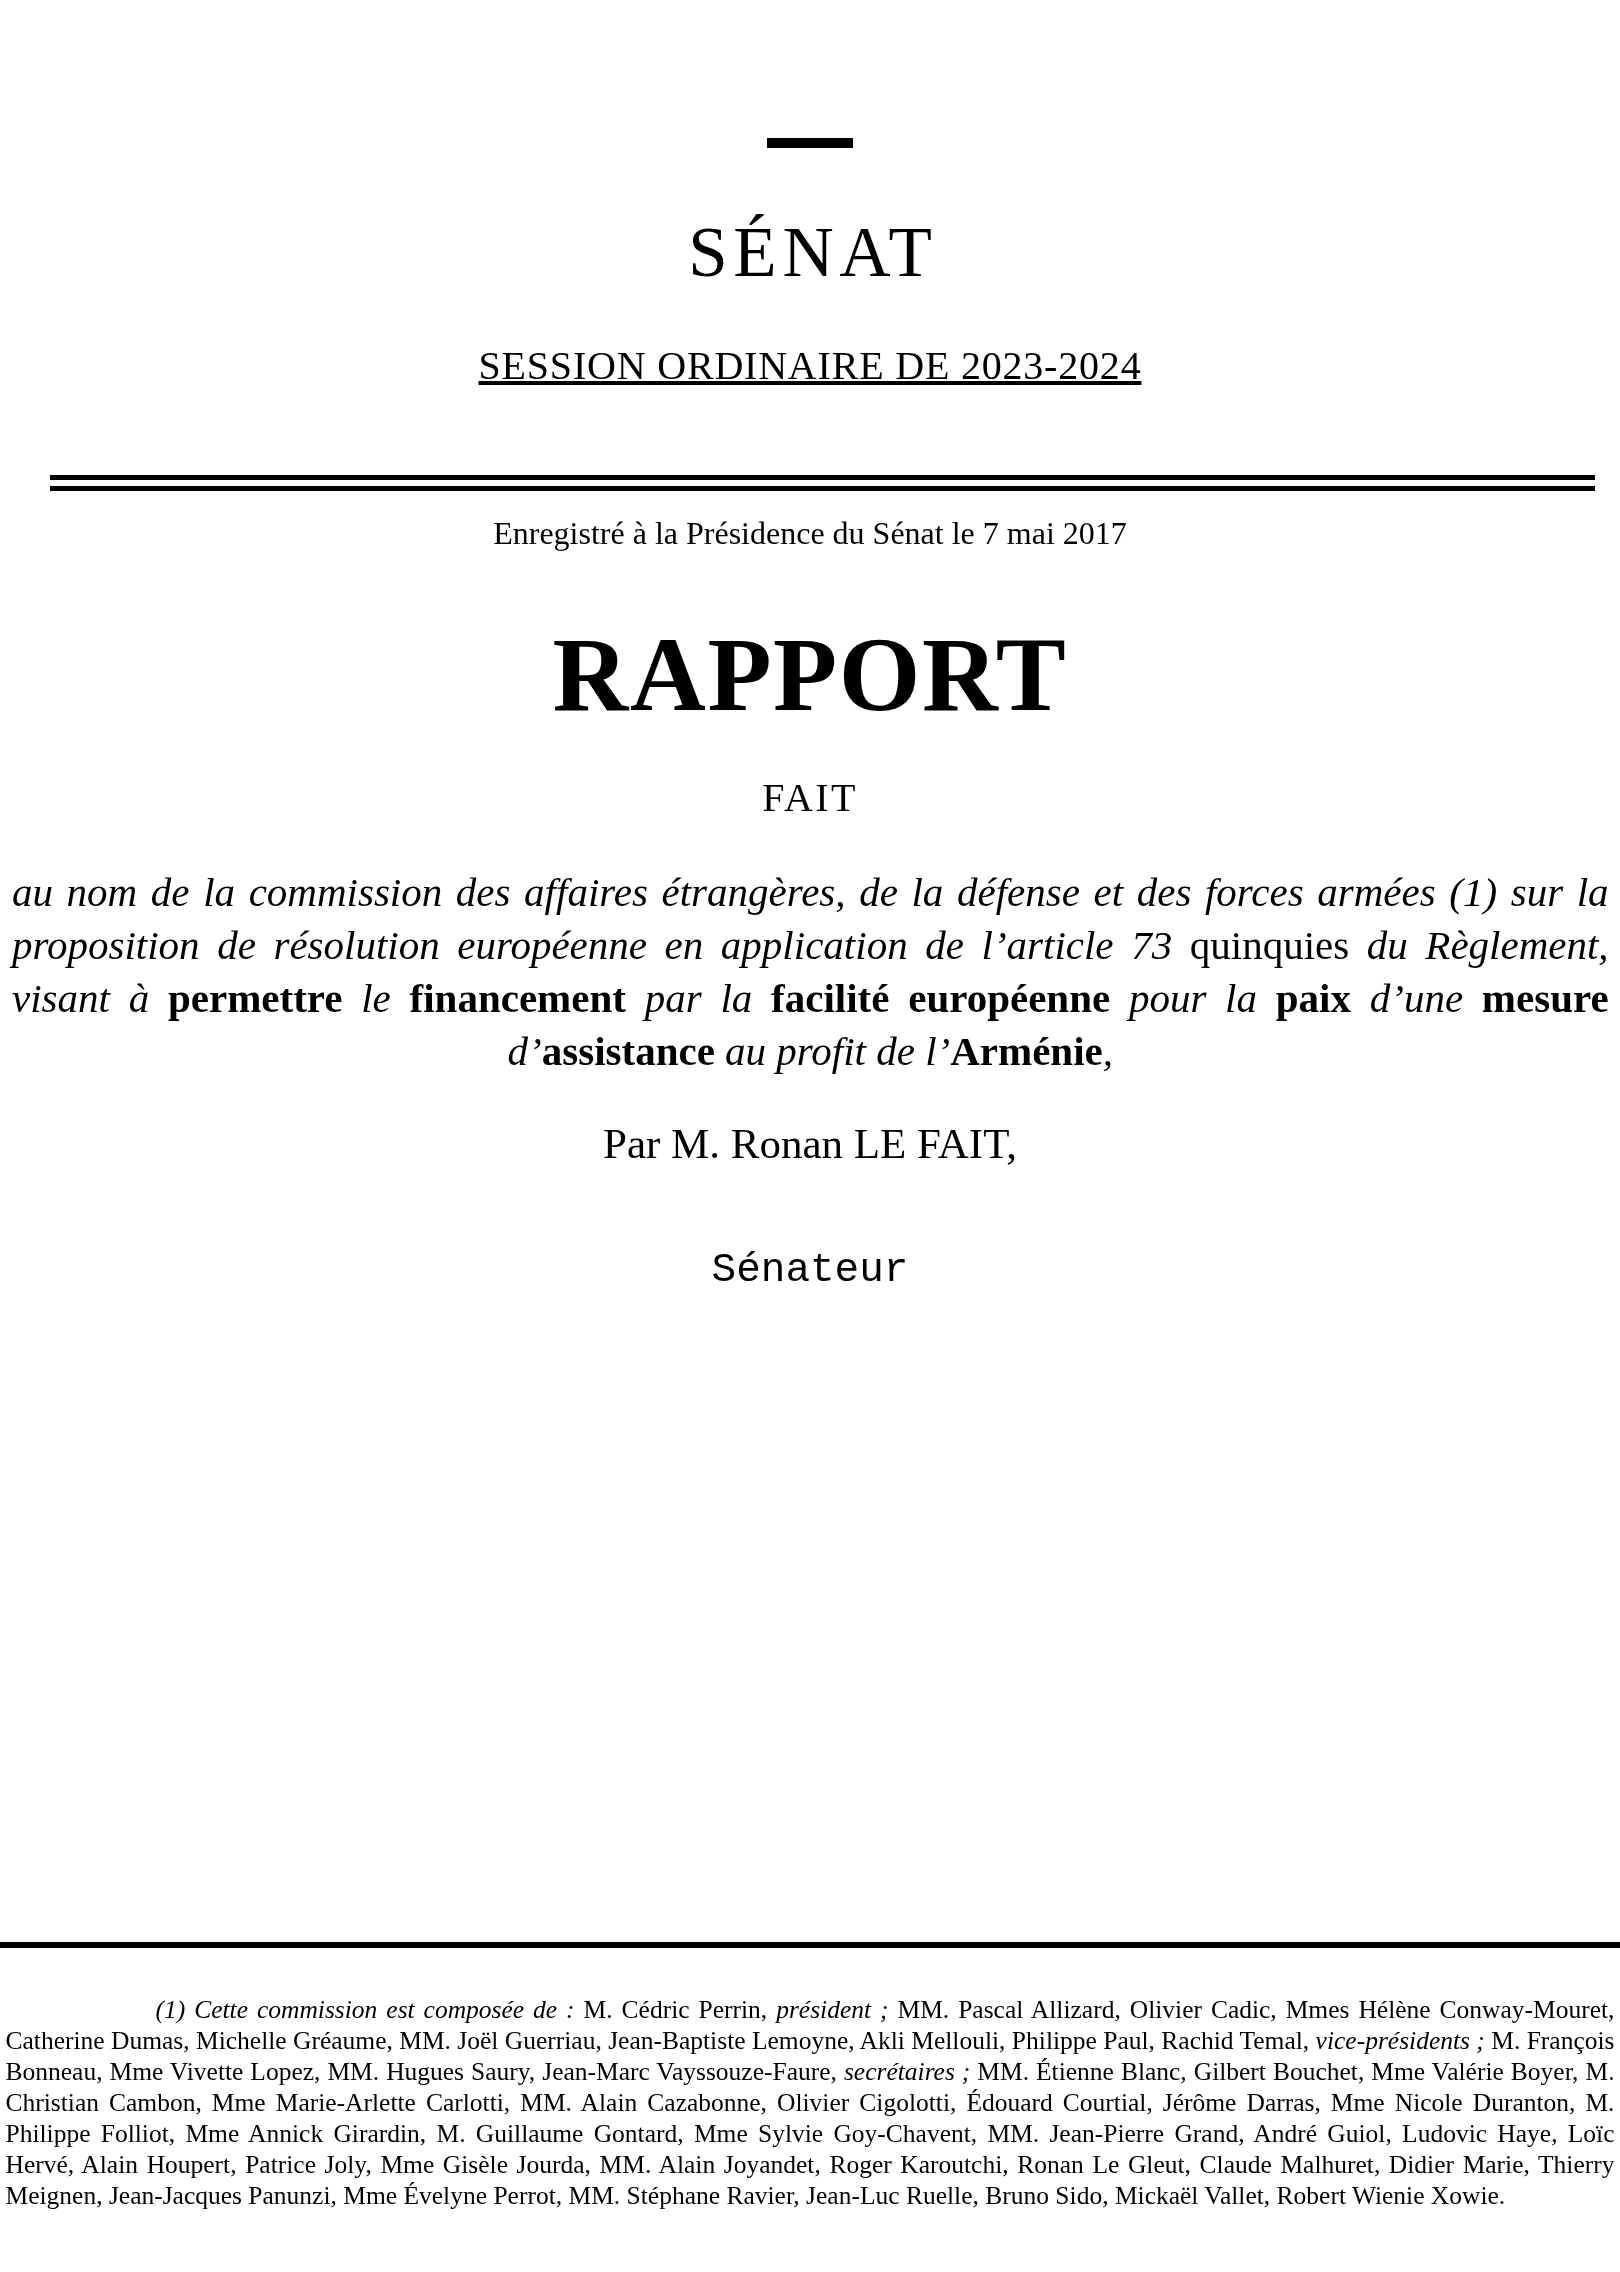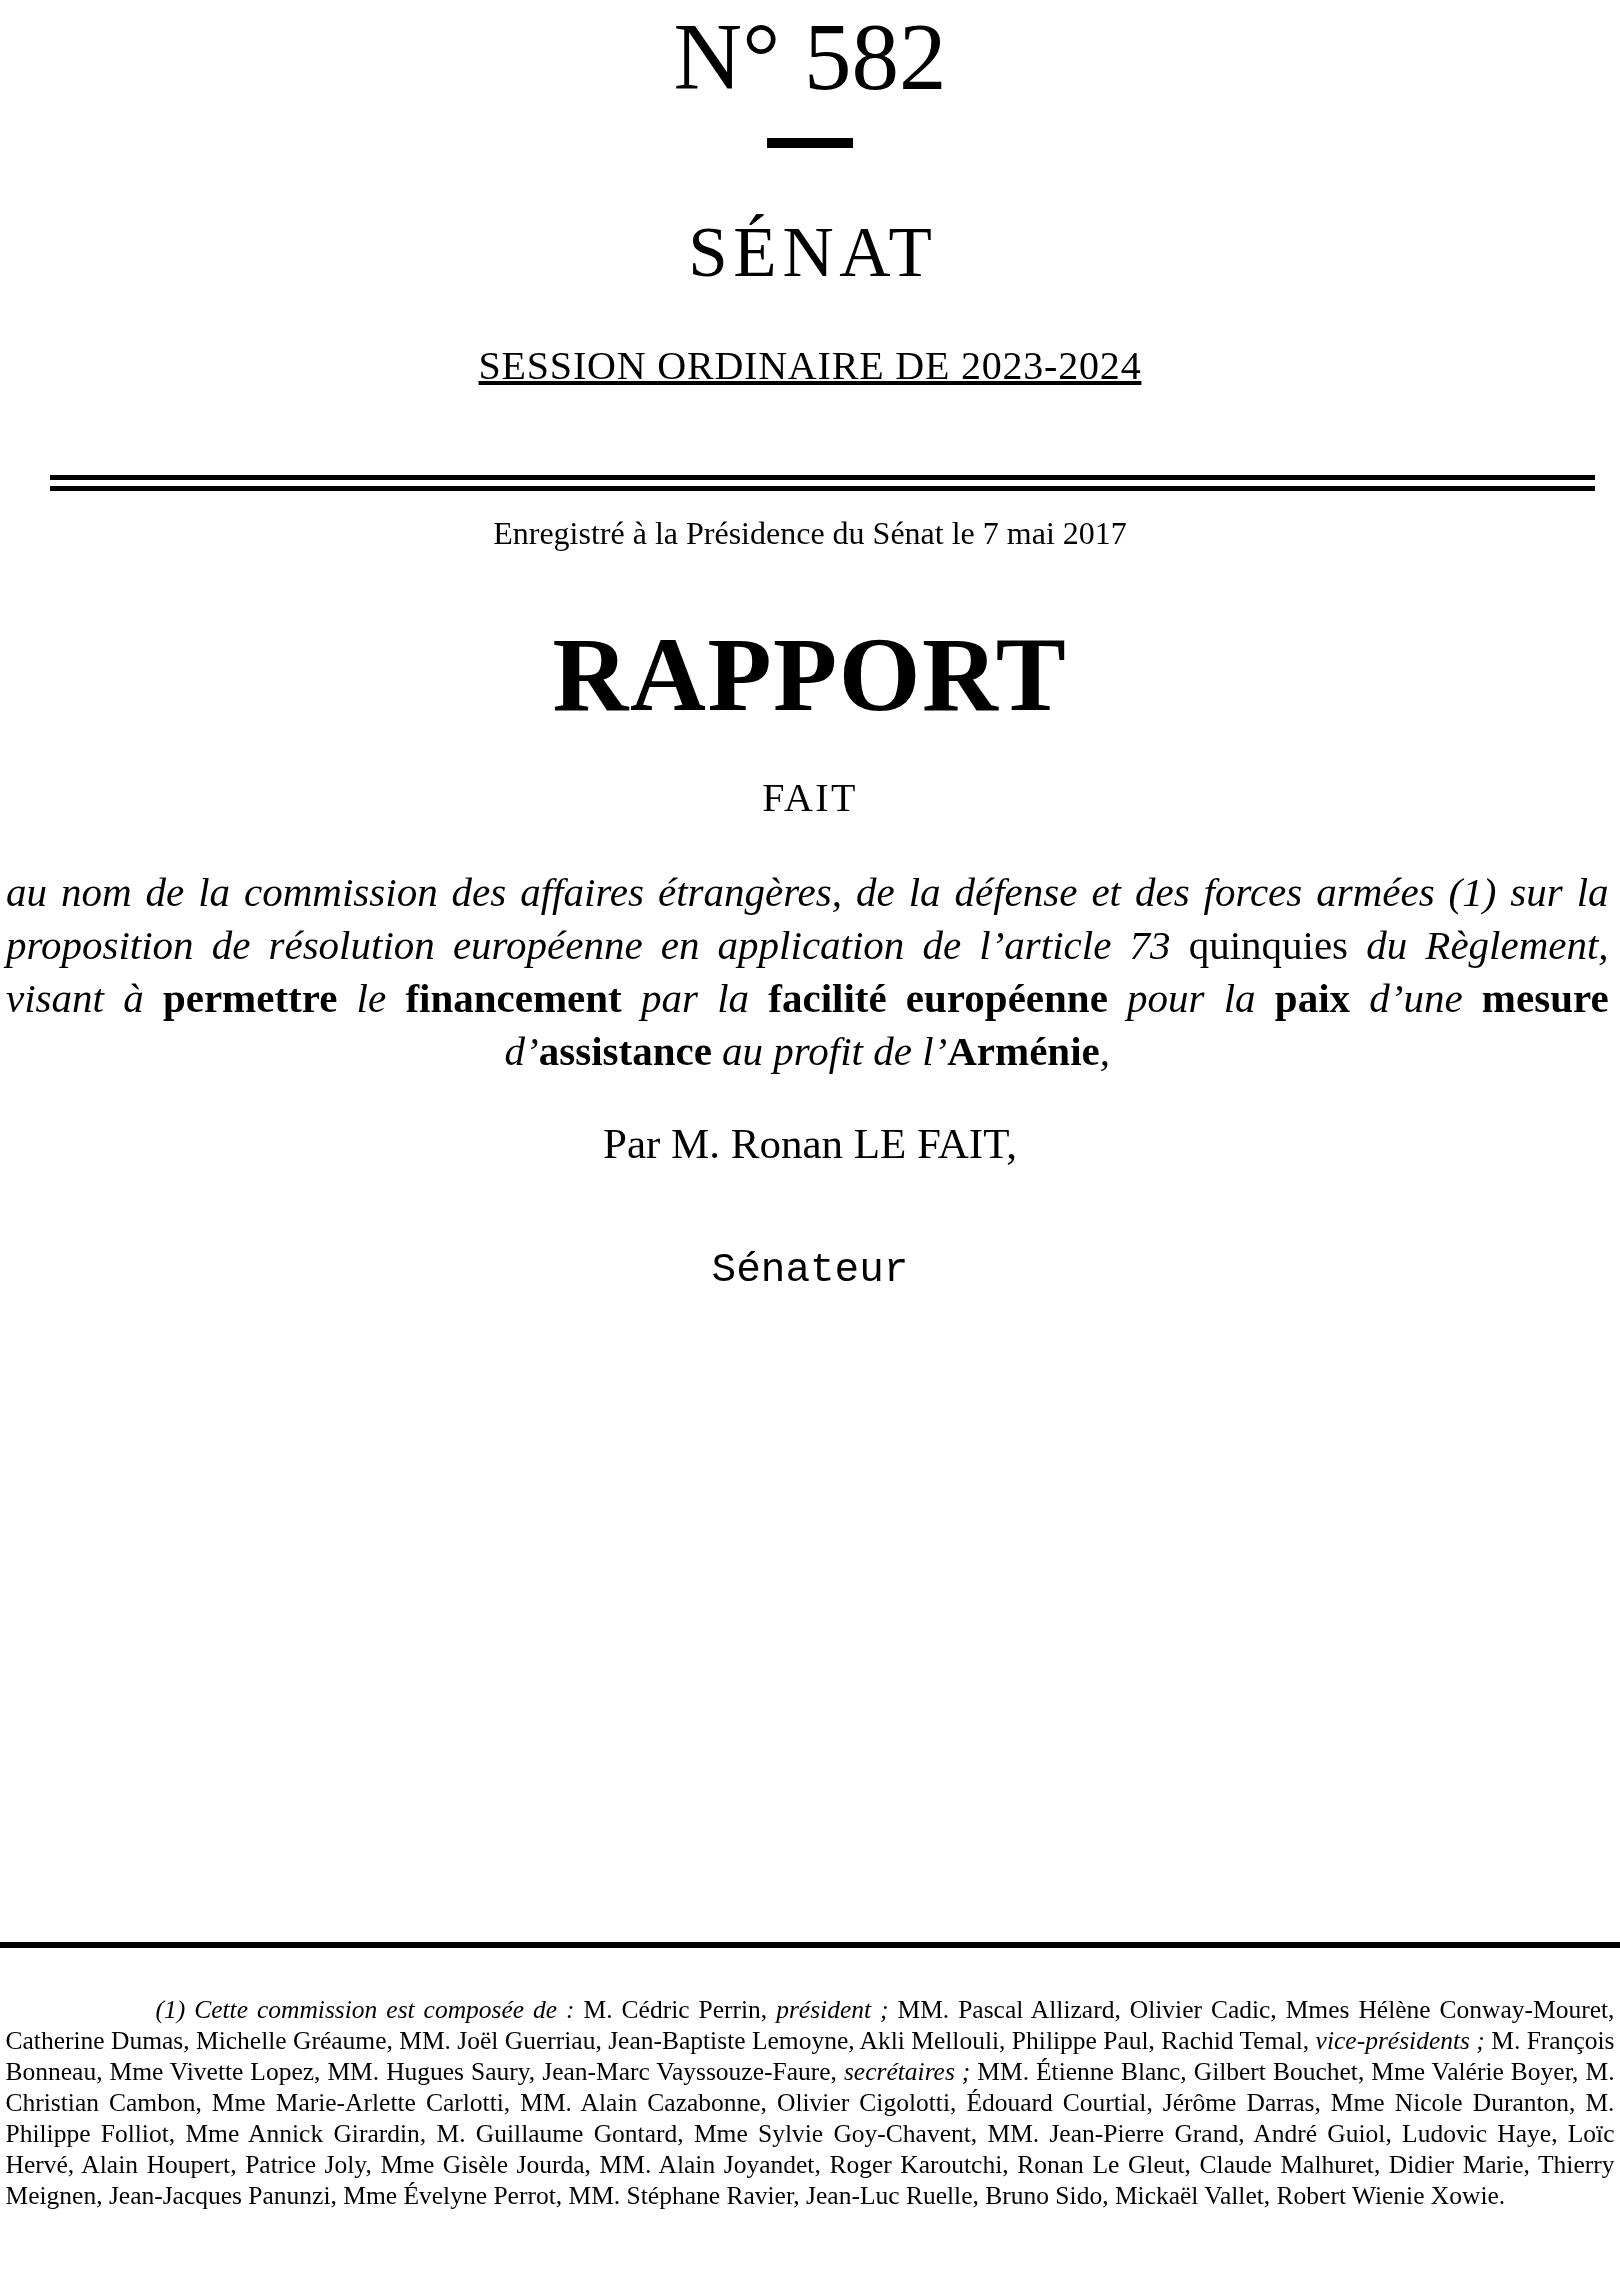--- a/index.html
+++ b/index.html
@@ -26,21 +26,21 @@
   .double-rule {
     top: 475px; left: 50px; right: 25px; height: 5.9px;
     border-top: 5.5px solid #000000; border-bottom: 5.5px solid #000000;
   }
   .registration { top: 517px; font-size: 32px; line-height: 1; }
 
   .report-title { top: 622px; font-size: 105px; line-height: 1; font-weight: bold; letter-spacing: 0.015em; }
   .fait { top: 778px; font-size: 40px; line-height: 1; letter-spacing: 0.06em; }
 
   .summary {
-    top: 866px; left: 6px; right: 11.4px;
+    top: 866px; left: 12px; right: 11.4px;
     font-size: 41px; line-height: 53px;
     text-align: justify; text-align-last: center;
   }
 
   .author-line { top: 1122px; font-size: 43px; line-height: 1; }
   .author-role { top: 1250px; font-size: 41px; line-height: 1; font-family: Liberation Mono, monospace; }
 
   .footnote-rule { top: 1942px; left: 0; width: 100%; height: 6.4px; background: #000000; }
   .footnote {
     top: 1994px; left: 5.5px; right: 5.5px;
@@ -50,21 +50,20 @@
 
   .run.i { font-style: italic; font-weight: normal; }
   .run.b { font-style: normal; font-weight: bold; }
   .run.r { font-style: normal; font-weight: normal; }
 </style>
 </head>
 <body>
 
 <div class="page">
 
-  <div class="abs center doc-number">N° 582</div>
 
   <div class="abs number-rule"></div>
 
   <div class="abs center institution">SÉNAT</div>
 
   <div class="abs center session">SESSION ORDINAIRE DE 2023-2024</div>
 
   <div class="abs double-rule"></div>
 
   <div class="abs center registration">Enregistré à la Présidence du Sénat le 7 mai 2017</div>

